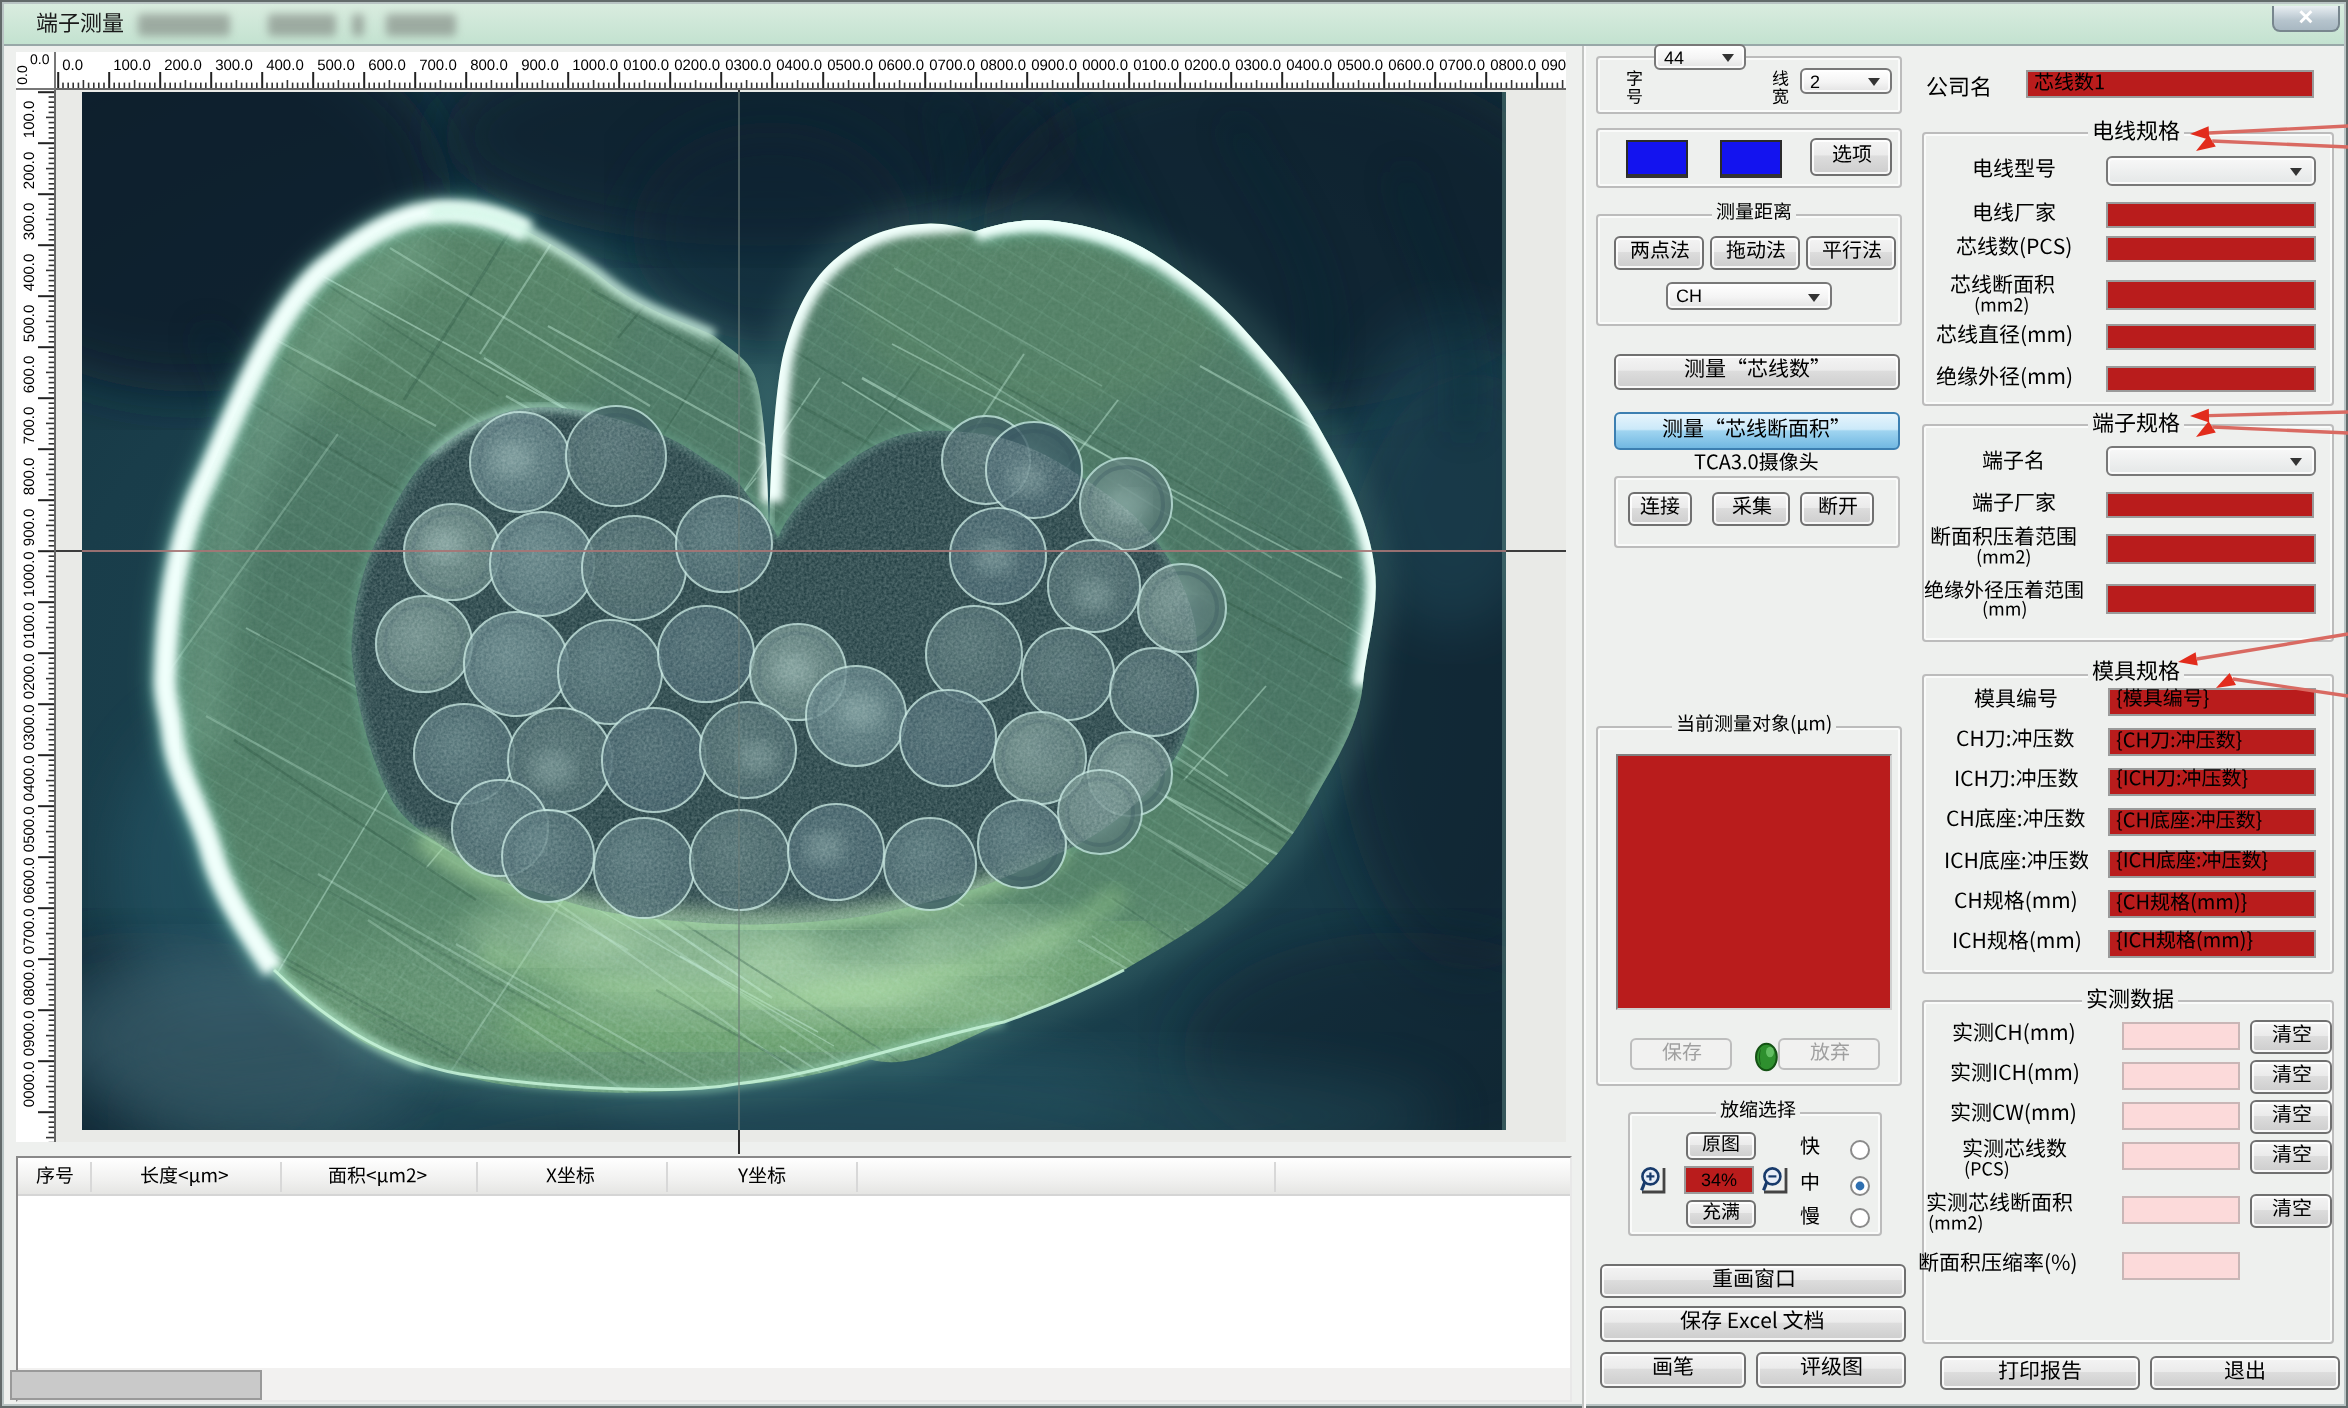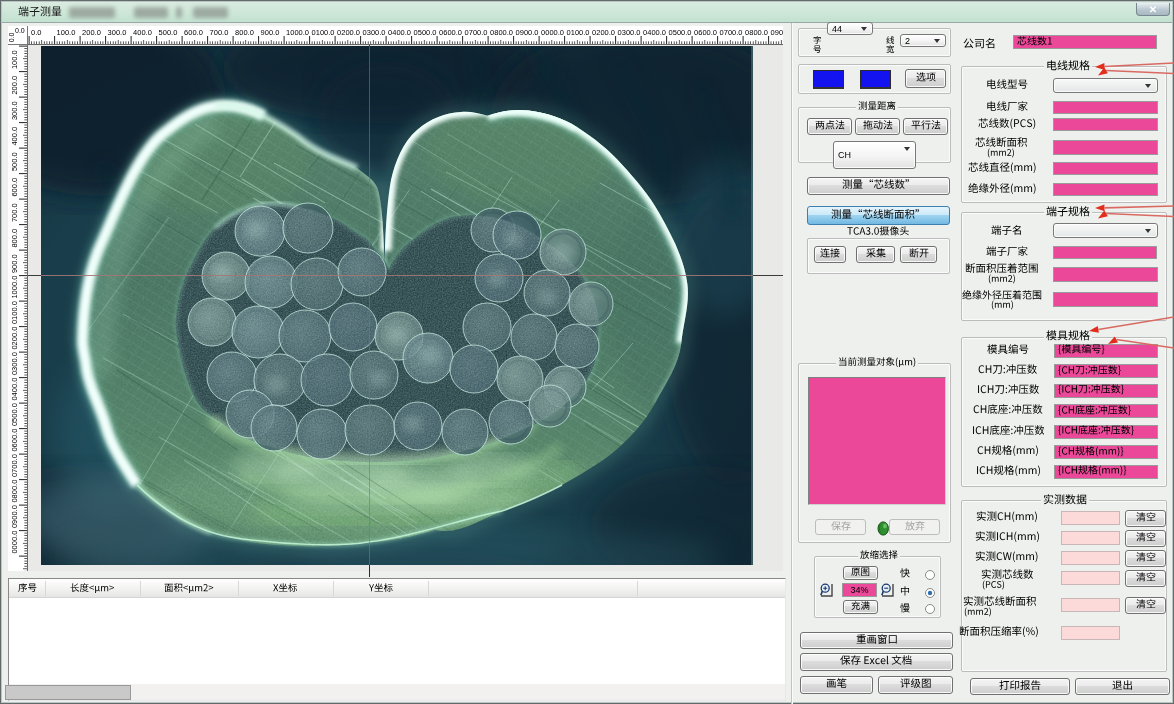--- a/index.html
+++ b/index.html
@@ -3,21 +3,21 @@
 *{margin:0;padding:0;box-sizing:border-box}
 html,body{width:1174px;height:704px;overflow:hidden}
 body{font-family:"Liberation Sans",sans-serif;background:#eef0ee;position:relative}
 .abs{position:absolute}
 .btn{position:absolute;border:1px solid #707070;border-radius:3px;
  background:linear-gradient(#f4f4f4,#ebebeb 45%,#dddddd 46%,#cdcdcd);
  box-shadow:inset 0 0 0 1px rgba(255,255,255,.85);
  display:flex;align-items:center;justify-content:center}
 .gb{position:absolute;border:1px solid #bcbcbc;border-radius:2px;box-shadow:inset 0 0 0 1px rgba(255,255,255,.7)}
 .gbl{position:absolute;background:#eef0ee;padding:0 2px;display:flex}
-.inp{position:absolute;background:#ec4899;border:1px solid #9a9a9a}
+.inp{position:absolute;background:#b91c1c;border:1px solid #9a9a9a}
 .cmb{position:absolute;background:linear-gradient(#ffffff,#f4f4f4 55%,#e2e2e2);border:1px solid #787878;border-radius:3px;display:flex;align-items:center;box-shadow:inset 0 0 0 1px rgba(255,255,255,.8)}
 .tri{width:0;height:0;border-left:3.5px solid transparent;border-right:3.5px solid transparent;border-top:4px solid #333}
 .pink{position:absolute;background:#fcdada;border:1px solid #c9b6b6}
 .lbl{position:absolute;display:flex;align-items:center}
 .ctr{justify-content:center}
 </style></head><body>
 <svg width="0" height="0" style="position:absolute">
     <defs>
       <path id="u31471" d="M50 -652V-582H387V-652ZM82 -524C104 -411 122 -264 126 -165L186 -176C182 -275 163 -420 140 -534ZM150 -810C175 -764 204 -701 216 -661L283 -684C270 -724 241 -784 214 -830ZM407 -320V79H475V-255H563V70H623V-255H715V68H775V-255H868V10C868 19 865 22 856 22C848 23 823 23 795 22C803 39 813 64 816 82C861 82 888 81 909 70C930 60 934 43 934 11V-320H676L704 -411H957V-479H376V-411H620C615 -381 608 -348 602 -320ZM419 -790V-552H922V-790H850V-618H699V-838H627V-618H489V-790ZM290 -543C278 -422 254 -246 230 -137C160 -120 94 -105 44 -95L61 -20C155 -44 276 -75 394 -105L385 -175L289 -151C313 -258 338 -412 355 -531Z"></path>
       <path id="u23376" d="M465 -540V-395H51V-320H465V-20C465 -2 458 3 438 4C416 5 342 6 261 2C273 24 287 58 293 80C389 80 454 78 491 66C530 54 543 31 543 -19V-320H953V-395H543V-501C657 -560 786 -650 873 -734L816 -777L799 -772H151V-698H716C645 -640 548 -579 465 -540Z"></path>
@@ -1209,21 +1209,21 @@
   </div>
 <div class="btn " style="left:903px;top:118px;width:45px;height:17px;">
     <svg class="" width="30.0" height="12.5" viewBox="0 0 30.0 12.5" style="">
       <g fill="#000" transform="translate(0,8.60) scale(0.01000)">
         <use href="#u24179" x="0"></use>
         <use href="#u34892" x="1000"></use>
         <use href="#u27861" x="2000"></use>
       </g>
     </svg>
   </div>
-<div class="cmb" style="left:833px;top:141px;width:83px;height:28px">
+<div class="cmb" style="left:833px;top:141px;width:83px;height:14px">
     <span style="margin-left:4px;display:flex">
       <span style="font-size:9px;font-family:Liberation Sans">CH</span>
     </span>
     <div class="tri" style="position:absolute;right:5px;top:5px"></div>
   </div>
 <div class="btn " style="left:807px;top:177px;width:143px;height:18px;">
     <svg class="" width="73.5" height="13.1" viewBox="0 0 73.5 13.1" style="">
       <g fill="#000" transform="translate(0,9.03) scale(0.01050)">
         <use href="#u27979" x="0"></use>
         <use href="#u37327" x="1000"></use>

